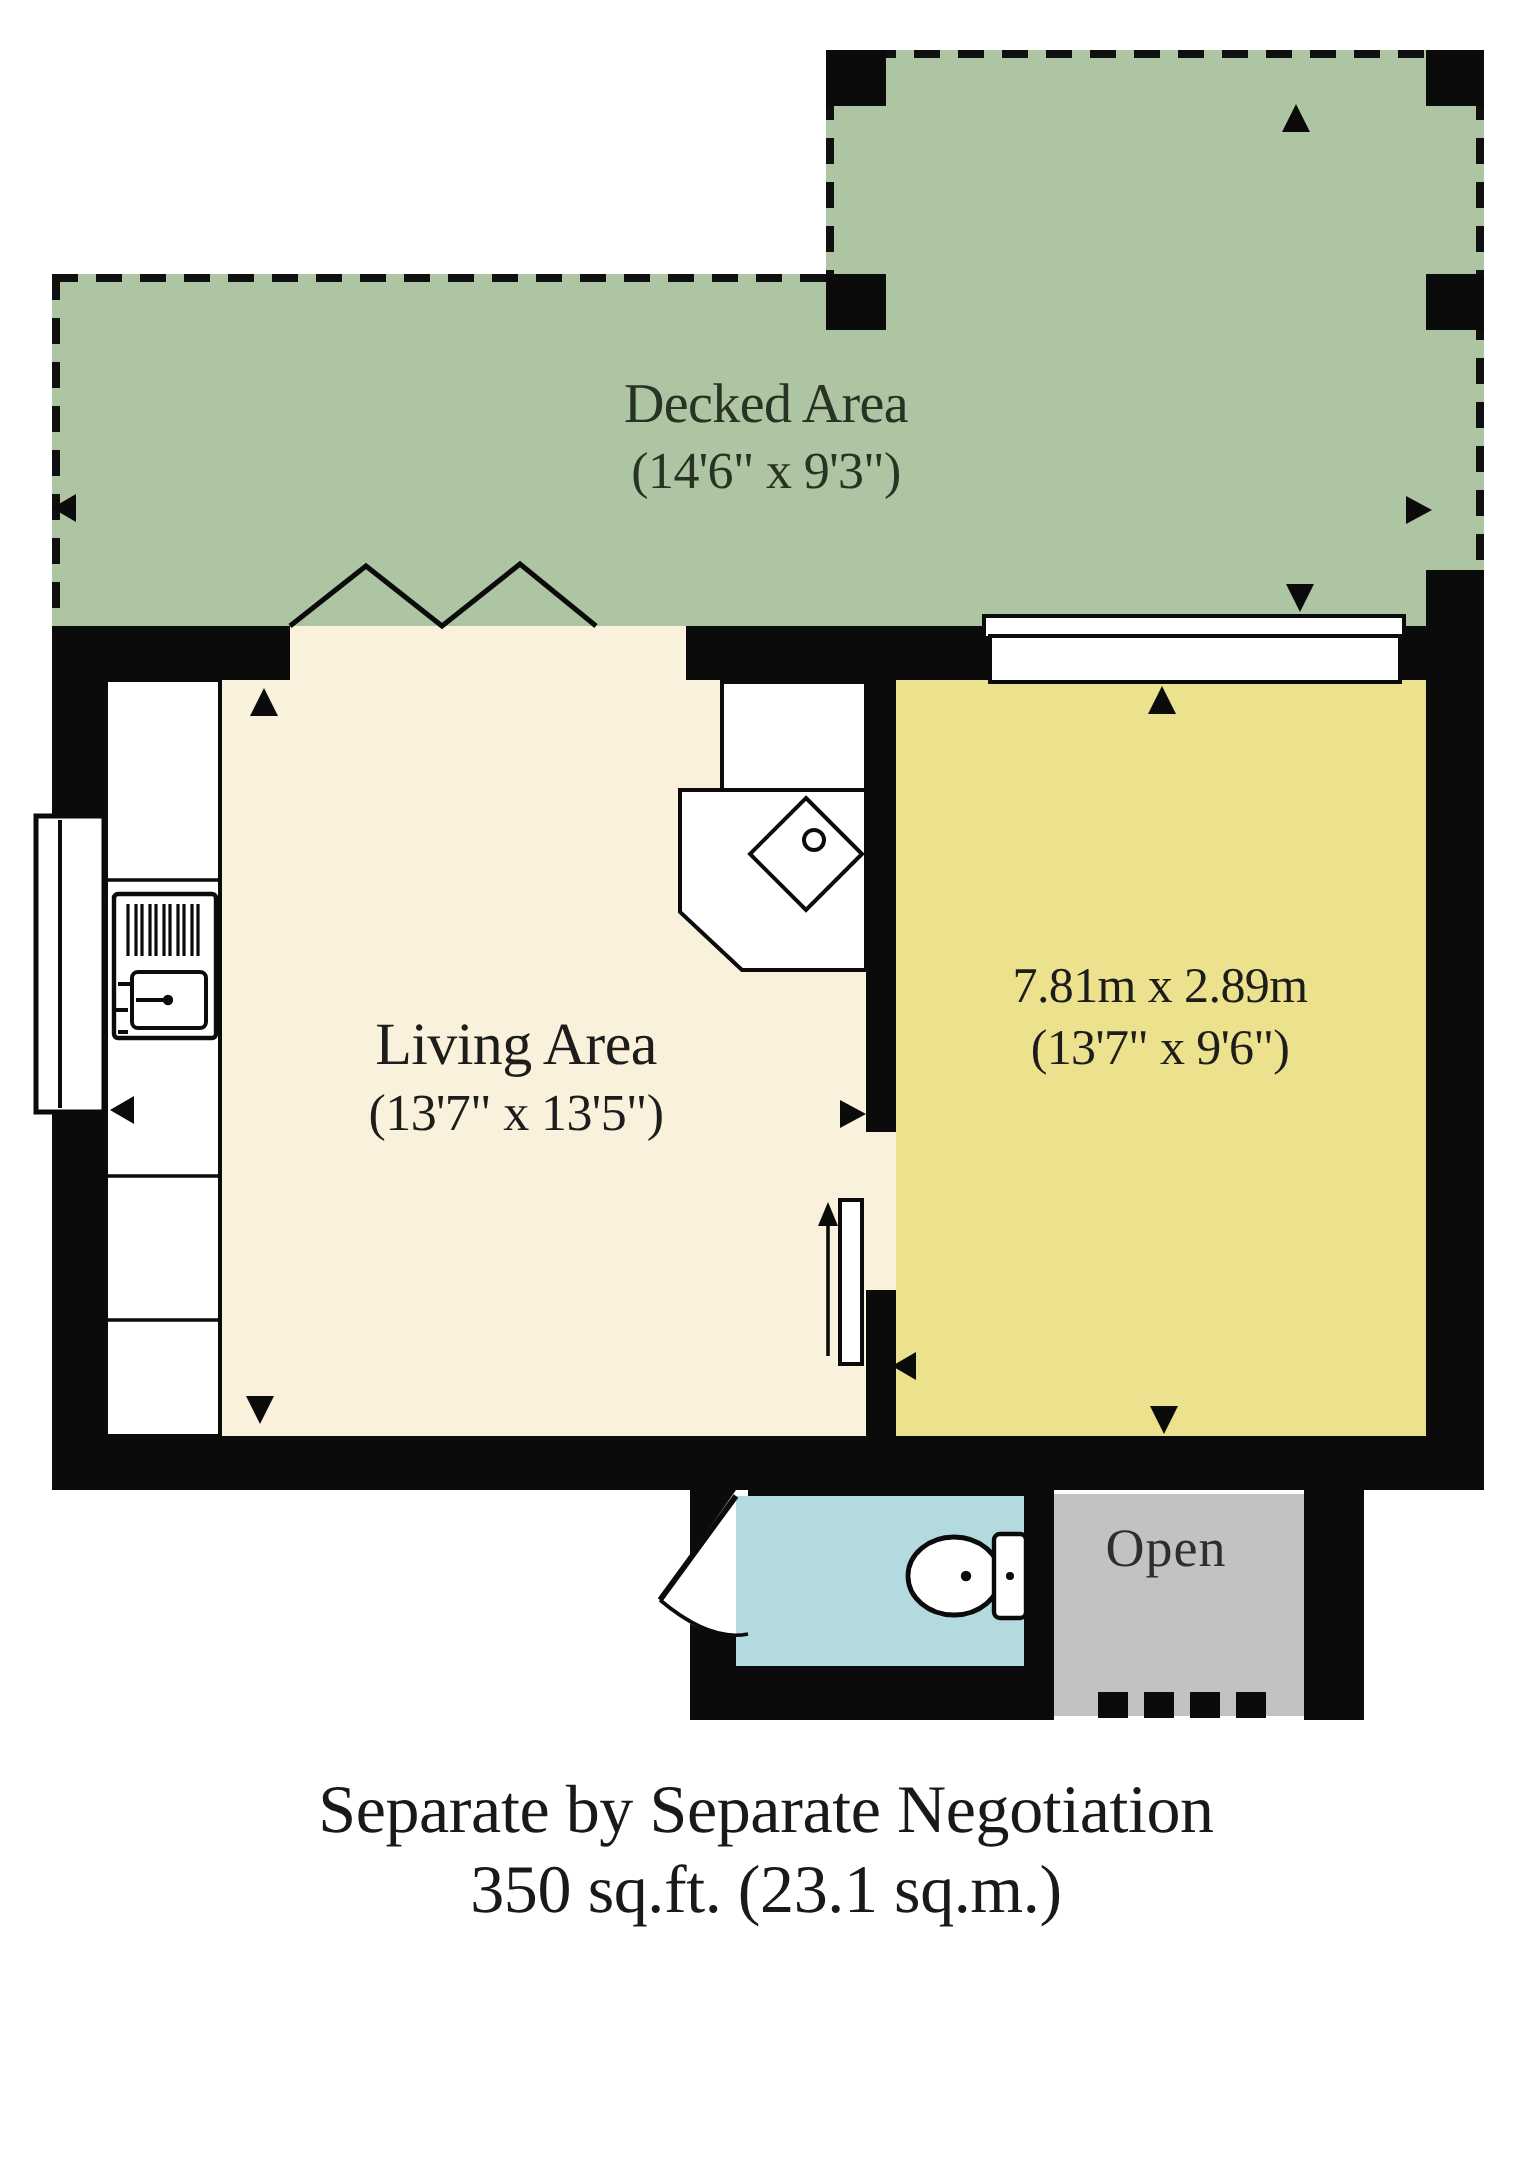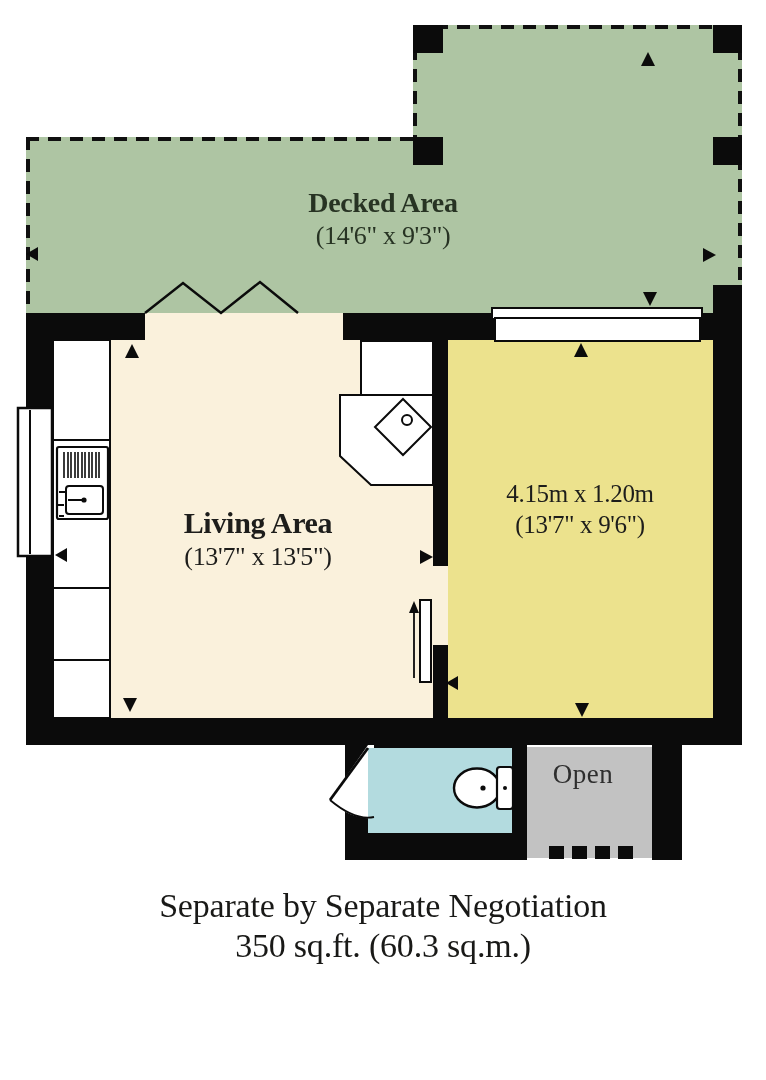--- a/index.html
+++ b/index.html
@@ -15,21 +15,21 @@
   .f-bath{fill:var(--c-bath,#b3dbdf);}
   .f-store{fill:var(--c-store,#c2c2c2);}
   .f-wall{fill:var(--c-wall,#0b0b0b);}
   .f-white{fill:#ffffff;}
   .ln{stroke:#0b0b0b;fill:none;}
   .fixture{fill:#ffffff;stroke:#0b0b0b;}
   .dash{stroke:#101010;stroke-width:4;fill:none;stroke-dasharray:13 9;}
   
   .label{position:absolute;text-align:center;letter-spacing:-0.3px;}
   .deck-label{color:var(--c-deck_text,#273323);}
-  .room-title{font-size:30px;line-height:37px;font-weight:bold;}
+  .room-title{font-size:30px;line-height:37px;}
   .room-title.sm{font-size:28px;line-height:34px;}
   .room-dims{font-size:26px;line-height:32px;}
   .room-dims.sm{font-size:25px;line-height:31px;}
   .store-label{font-size:27px;line-height:33px;color:#2e2e2e;letter-spacing:0.5px;}
   .caption{position:absolute;left:33px;top:886px;width:700px;text-align:center;
            font-size:34px;line-height:40px;color:#191917;letter-spacing:-0.2px;}
 </style>
 </head>
 <body>
 
@@ -118,26 +118,26 @@
     <div class="room-title sm">Decked Area</div>
     <div class="room-dims">(14'6" x 9'3")</div>
   </div>
 
   <div class="label" style="left:78px;top:504px;width:360px;">
     <div class="room-title">Living Area</div>
     <div class="room-dims">(13'7" x 13'5")</div>
   </div>
 
   <div class="label" style="left:420px;top:478px;width:320px;">
-    <div class="room-dims sm">4.15m x 1.20m</div>
+    <div class="room-dims sm">7.81m x 2.89m</div>
     <div class="room-dims sm">(13'7" x 9'6")</div>
   </div>
 
   <div class="label store-label" style="left:527px;top:758px;width:112px;">
     <div>Open</div>
   </div>
 
   <div class="caption">
     <div>Separate by Separate Negotiation</div>
-    <div>350 sq.ft. (60.3 sq.m.)</div>
+    <div>350 sq.ft. (23.1 sq.m.)</div>
   </div>
 
 </div>
 
 </body></html>

